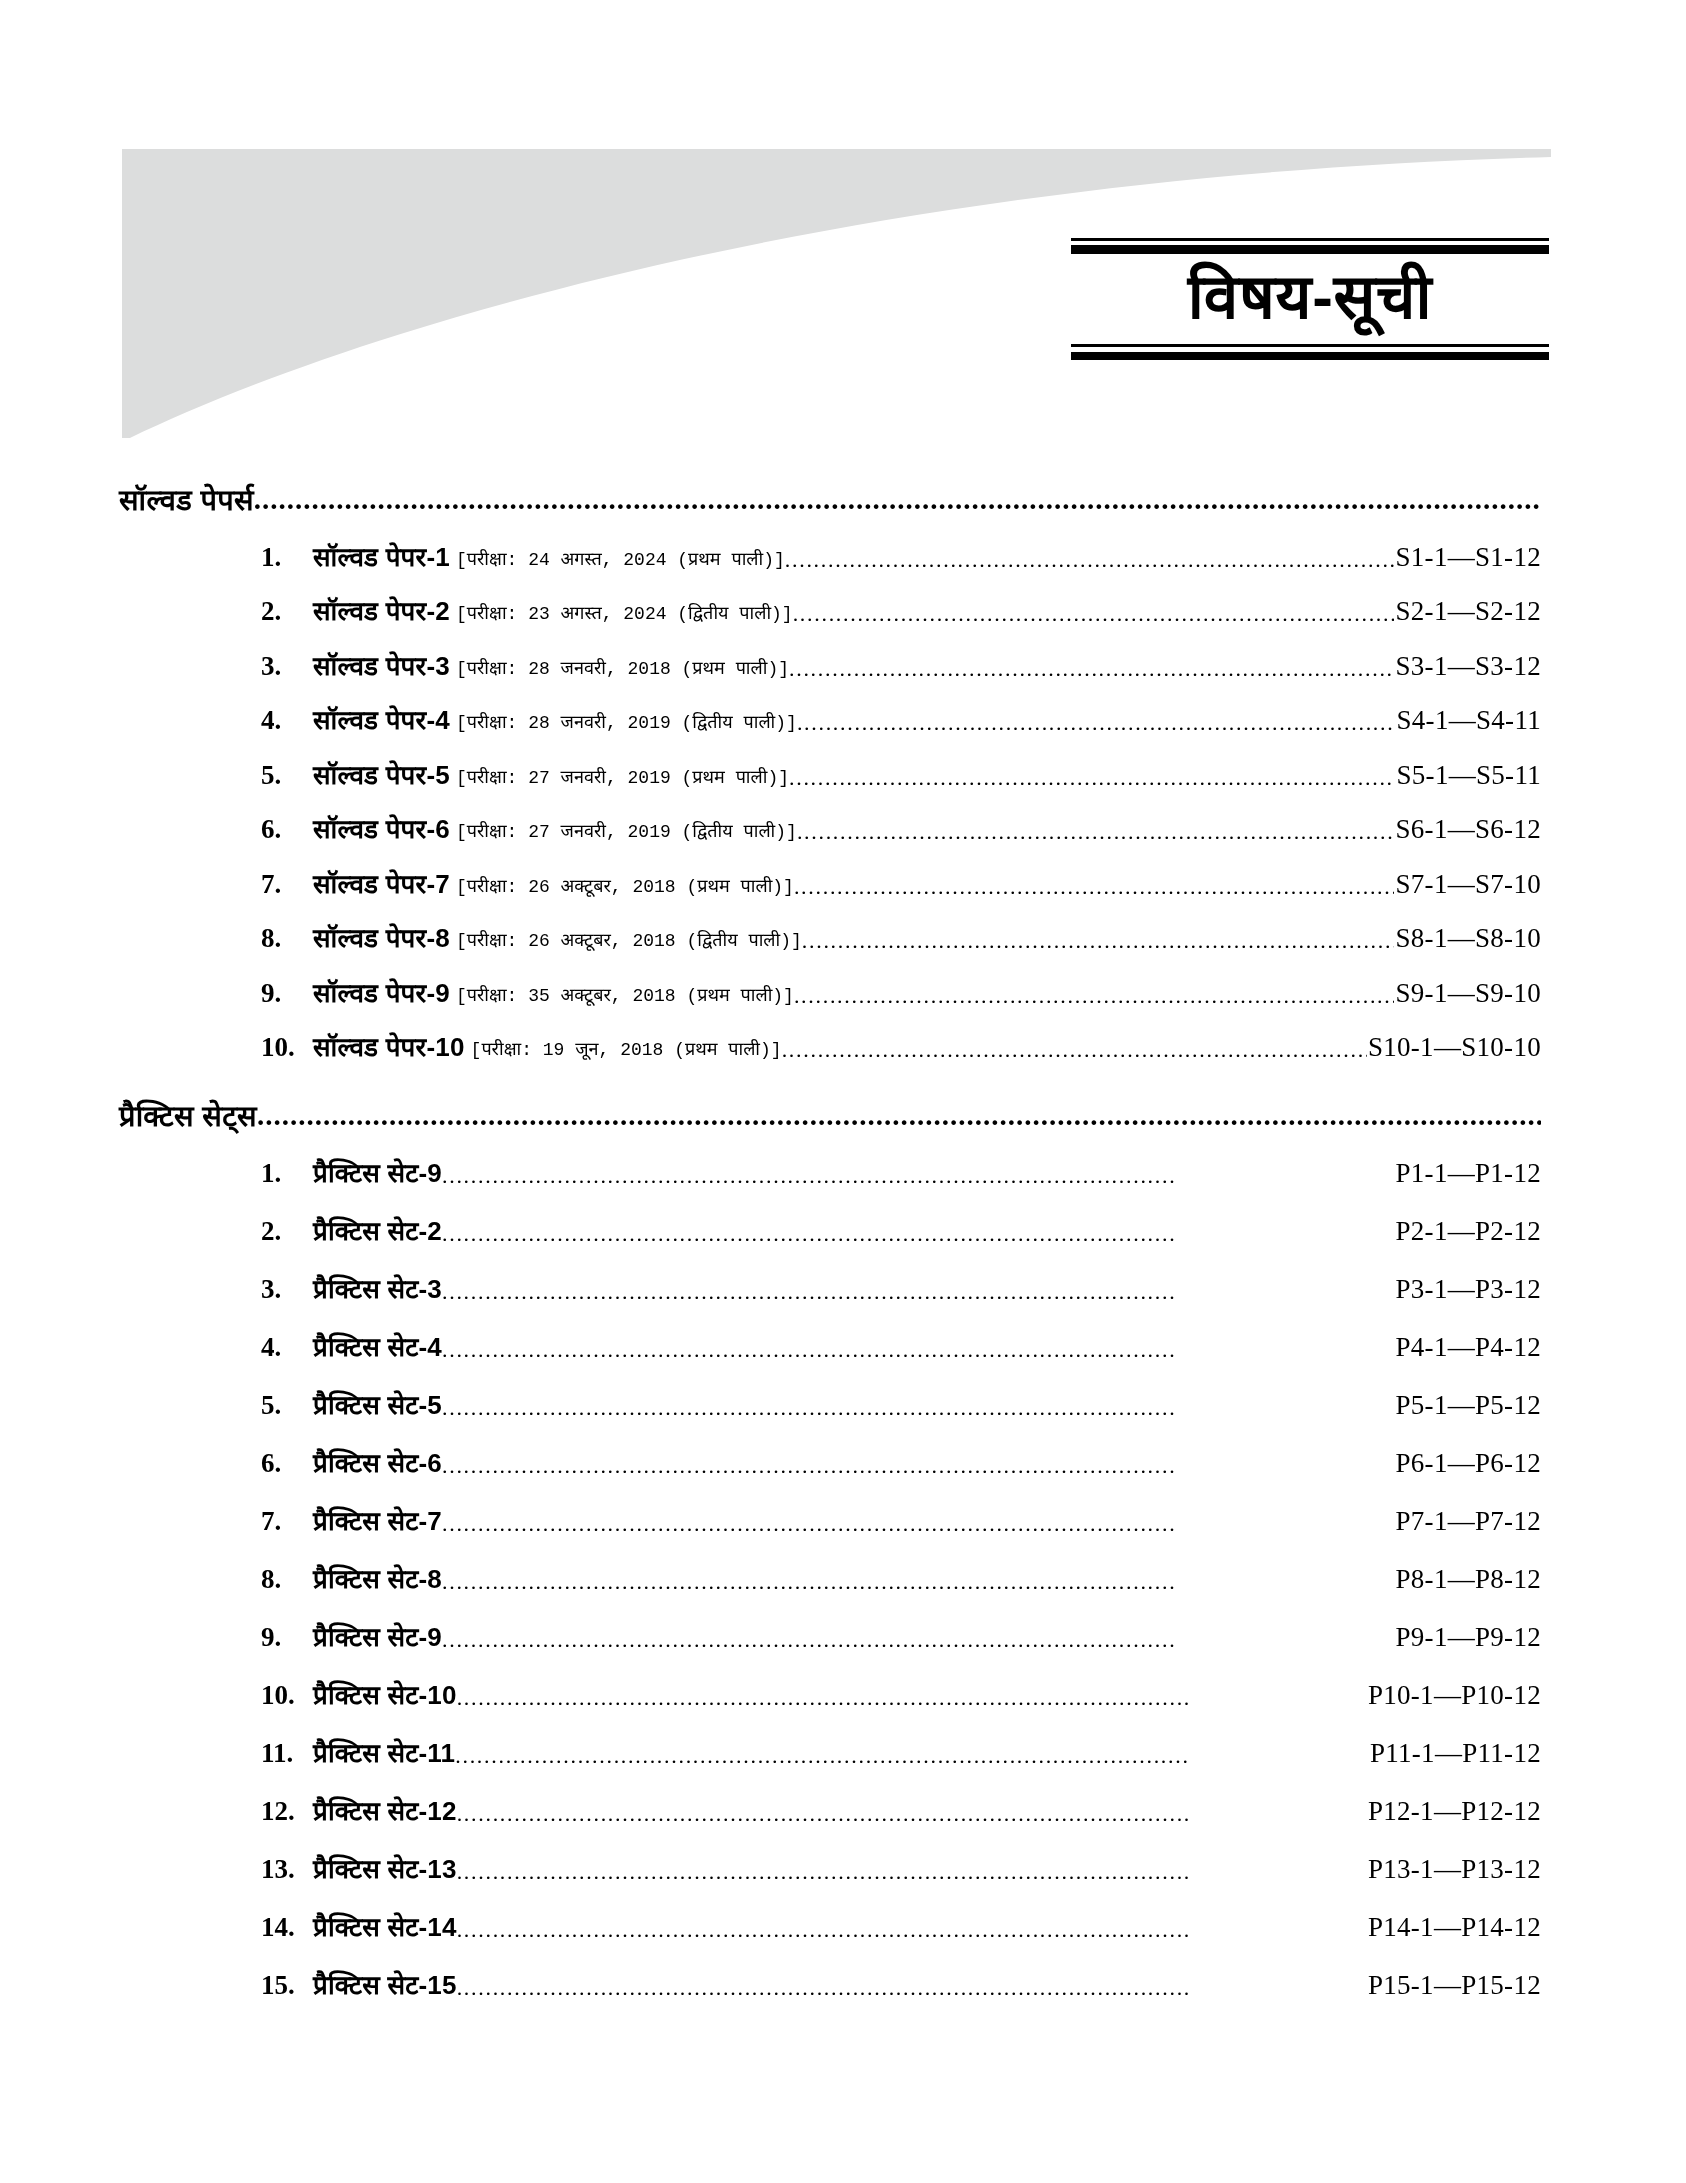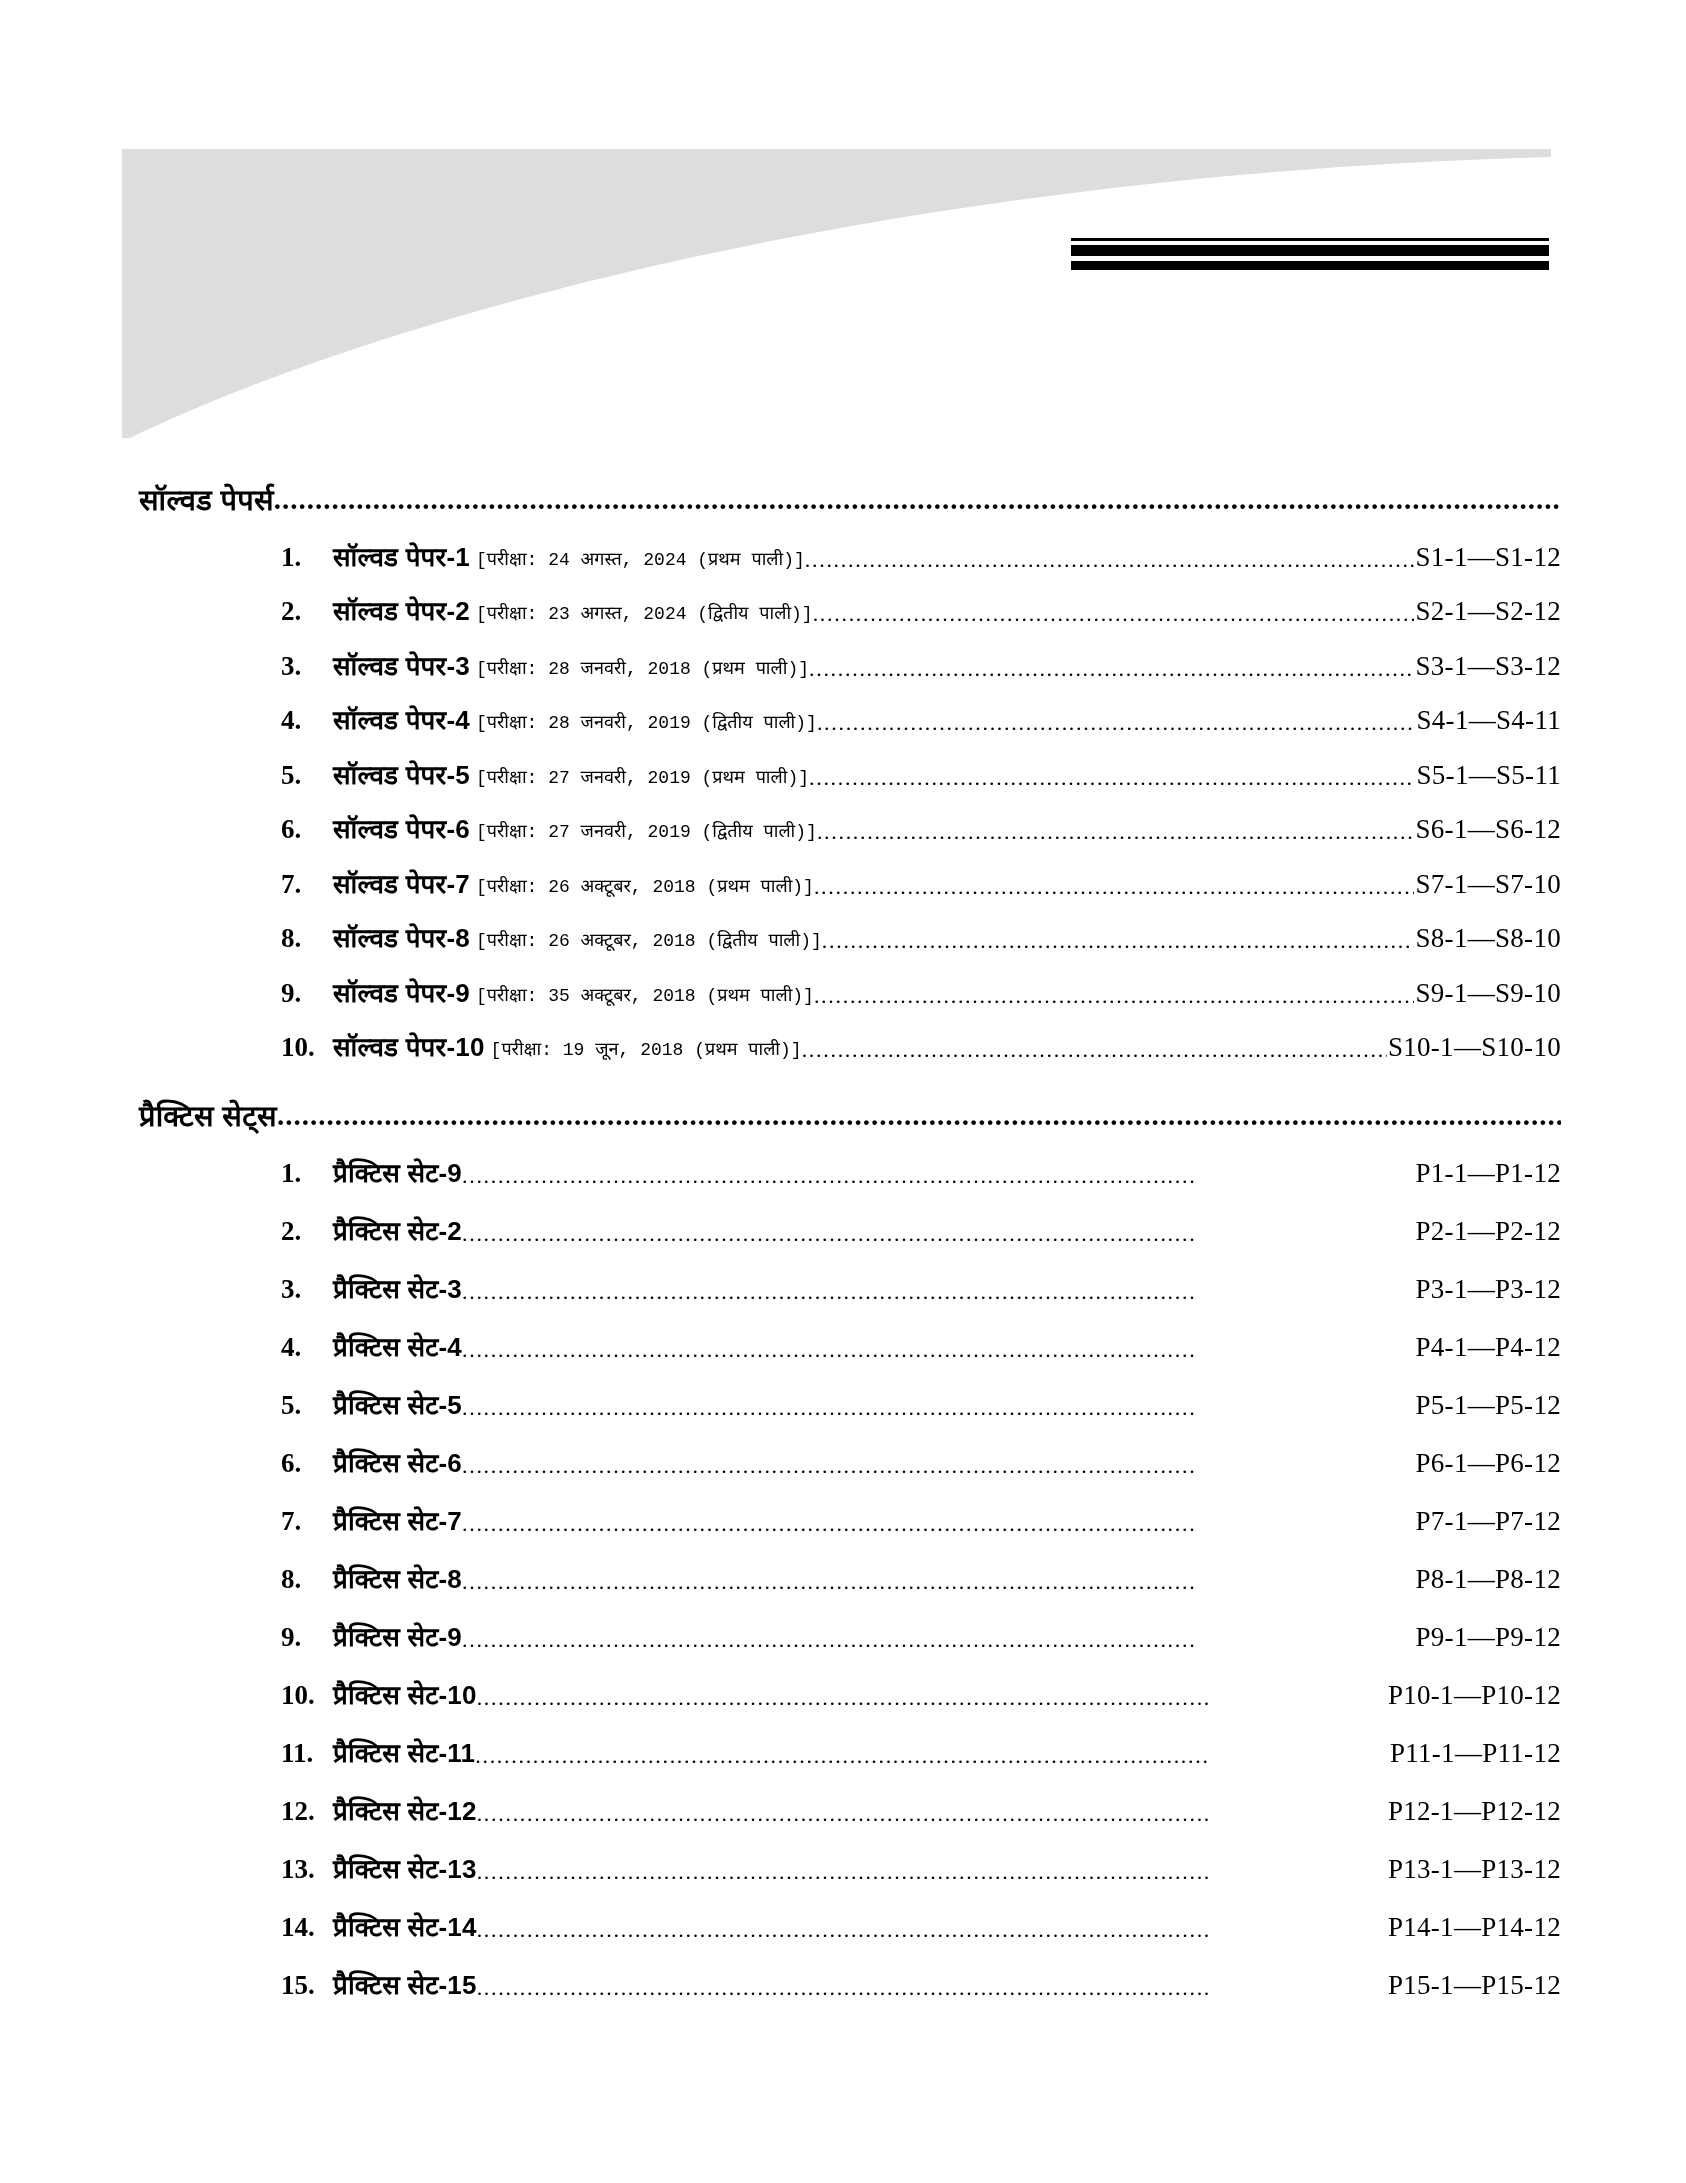--- a/index.html
+++ b/index.html
@@ -56,21 +56,20 @@
     padding: 4.6px 0 8px 0;
     white-space: nowrap;
   }
 
   
   #content {
     position: absolute;
     left: 119px;
     top: 486px;
     width: 1422px;
-    margin-left: 20px;
   }
 
   
   .section-heading {
     display: flex;
     align-items: flex-end;
     font-family: "Liberation Sans", "DejaVu Sans", sans-serif;
     font-weight: bold;
     font-size: 29px;
     line-height: 1.0;
@@ -164,20 +163,21 @@
 <body>
 
 <svg id="header-decoration" viewBox="0 0 2160 437" preserveAspectRatio="none" aria-hidden="true">
   <path d="M0,0 L2160,0 L2160,12 C1500,30 900,130 420,280 C250,333 110,390 12,437 L0,437 Z" fill="#dcdddd"></path>
 </svg>
 
 <div id="title-block">
   <div class="rule-thin"></div>
   <div class="rule-gap"></div>
   <div class="rule-thick"></div>
+  <div id="title-text">विषय-सूची</div>
   <div class="rule-thin"></div>
   <div class="rule-gap"></div>
   <div class="rule-thick"></div>
 </div>
 
 <div id="content">
 
   <div class="section-heading">
     <span class="sh-label">सॉल्वड पेपर्स</span>
     <span class="sh-leader">..............................................................................................................................................................................................................</span>

